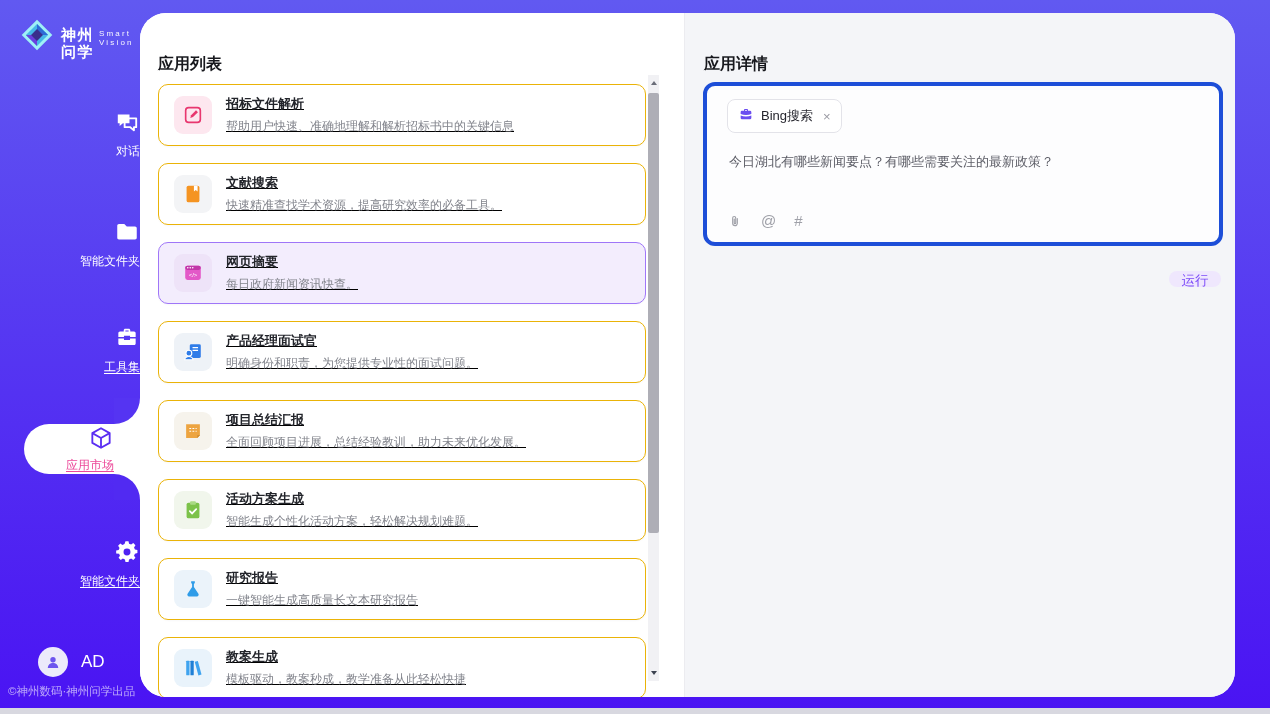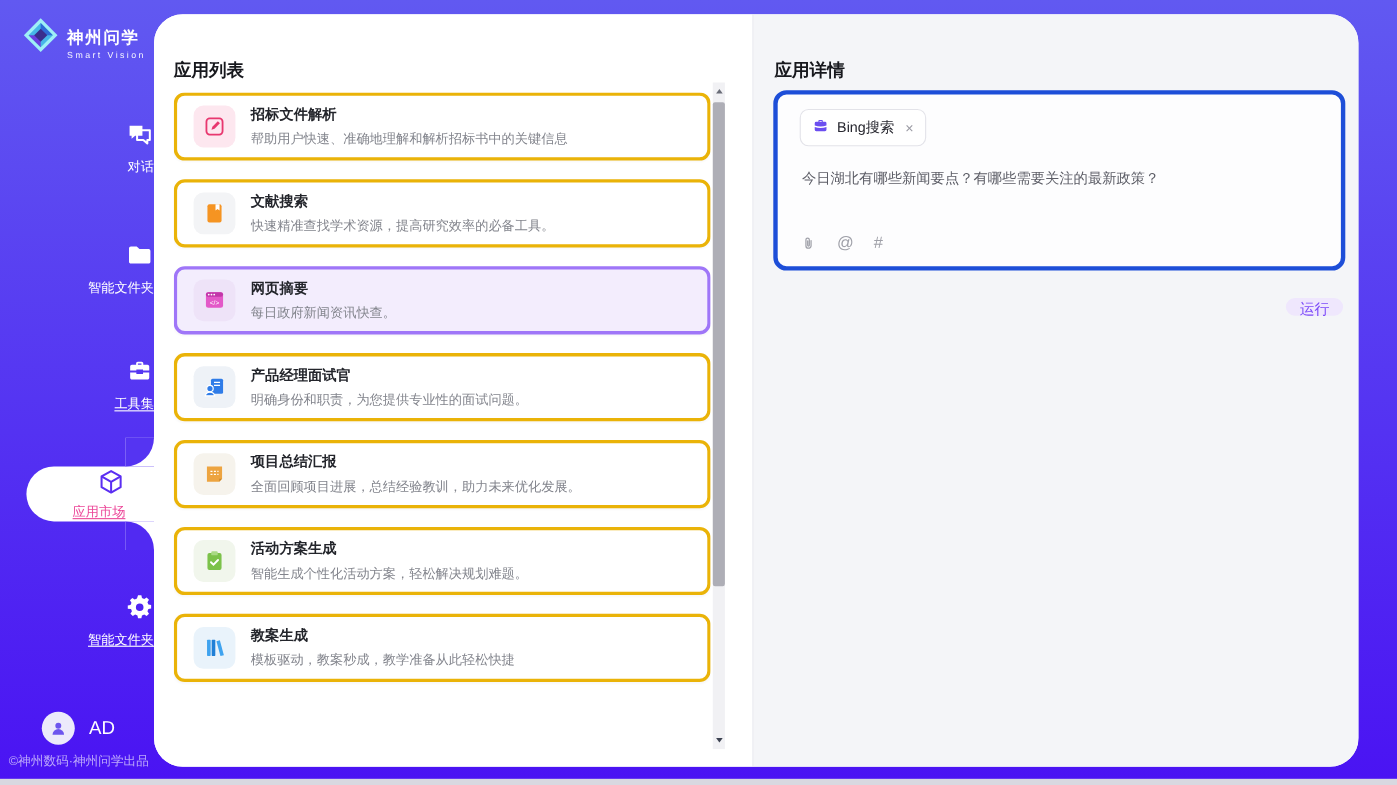--- a/index.html
+++ b/index.html
@@ -5,21 +5,21 @@
   html,body{margin:0;padding:0;}
   body{
     width:1270px;height:714px;position:relative;overflow:hidden;
     background:linear-gradient(180deg,#6159f1 0%,#5432f2 55%,#4a13f3 100%);
     font-family:"Liberation Sans","DejaVu Sans",sans-serif;
     -webkit-font-smoothing:antialiased;
   }
   
   .sidebar{position:absolute;left:0;top:0;width:140px;height:714px;}
   .logo{position:absolute;left:20px;top:14px;display:flex;align-items:center;gap:7px;color:#fff;}
-  .logo-text{display:flex;flex-direction:column;line-height:1.1;margin-top:13px;}
+  .logo-text{display:flex;flex-direction:row;line-height:1.1;margin-top:13px;}
   .brand{font-size:15px;font-weight:700;letter-spacing:1.5px;}
   .tagline{font-size:8px;letter-spacing:2.2px;margin-top:3px;opacity:.95;}
   .nav-item{position:absolute;left:0;width:140px;display:flex;flex-direction:column;align-items:flex-end;gap:8px;color:#fff;cursor:pointer;box-sizing:border-box;}
   .nav-ic{height:27px;display:grid;place-items:center;}
   .nav-label{font-size:12px;}
   .nav-label.u{text-decoration:underline;text-underline-offset:2px;}
   .nav-item.active{left:24px;width:116px;height:50px;border-radius:33px 0 0 33px;background:#fff;justify-content:center;padding-right:26px;color:#ec4899;gap:5px;}
   .notch{position:absolute;right:0;width:26px;height:26px;background:#fff;}
   .notch.top{top:-26px;}
   .notch.bottom{bottom:-26px;}
@@ -30,21 +30,21 @@
   .user-initials{font-size:17px;}
   .copyright{position:absolute;left:8px;top:684px;font-size:11.5px;color:rgba(255,255,255,.62);white-space:nowrap;}
   
   .content{position:absolute;left:140px;top:13px;width:1095px;height:684px;border-radius:26px;overflow:hidden;display:flex;background:#fff;}
   .bottom-strip{position:absolute;left:0;bottom:0;width:1270px;height:6px;background:#d8d8e0;}
   .panel-title{font-size:16px;font-weight:700;color:#17181d;}
   
   .left-panel{width:544px;position:relative;background:#fff;flex:none;}
   .left-panel .panel-title{position:absolute;left:18px;top:28px;}
   .cards{position:absolute;left:18px;top:71px;right:38px;bottom:0;overflow:hidden;}
-  .app-card{display:flex;align-items:center;gap:14px;height:62px;box-sizing:border-box;padding:0 14px 0 15px;margin-bottom:17px;background:#fff;border:3px solid #eab308;border-radius:10px;box-shadow:0 1px 2px rgba(25,25,60,.03);cursor:pointer;}
+  .app-card{display:flex;align-items:center;gap:14px;height:62px;box-sizing:border-box;padding:0 14px 0 15px;margin-bottom:17px;background:#fff;border:1px solid #eab308;border-radius:10px;box-shadow:0 1px 2px rgba(25,25,60,.03);cursor:pointer;text-decoration:underline;}
   .app-card.selected{background:#f3edfd;border-color:#9f76f8;}
   .app-ic{width:38px;height:38px;border-radius:9px;flex:none;display:grid;place-items:center;}
   .app-txt{display:flex;flex-direction:column;min-width:0;}
   .app-title{font-size:13px;font-weight:700;color:#23252b;}
   .app-desc{font-size:12px;color:#82848c;margin-top:5px;white-space:nowrap;overflow:hidden;}
   .bg-bid{background:#fde7ef}.bg-lit{background:#f3f4f6}.bg-web{background:#eee3f8}.bg-pm{background:#eef2f7}
   .bg-proj{background:#f6f3ec}.bg-event{background:#f1f6ec}.bg-research{background:#ebf3fa}.bg-lesson{background:#e9f3fb}
   
   .scrollbar{position:absolute;right:25px;top:62px;width:11px;height:606px;background:#f1f1f4;}
   .sb-btn{position:absolute;left:0;width:11px;height:16px;display:grid;place-items:center;cursor:pointer;}
@@ -232,20 +232,31 @@
               <rect x="8.8" y="2.4" width="6.4" height="4" rx="1.2" fill="#a9da84"></rect>
               <path d="M8.5 13.2l2.5 2.5 4.5-4.7" stroke="#fff" stroke-width="1.9" fill="none" stroke-linecap="round"></path>
             </svg>
           </span>
     <span class="app-txt">
       <span class="app-title">活动方案生成</span>
       <span class="app-desc">智能生成个性化活动方案，轻松解决规划难题。</span>
     </span>
   </div>
         <div class="app-card">
+    <span class="app-ic bg-research">
+            <svg width="22" height="22" viewBox="0 0 24 24">
+              <path d="M10 3.5h4v2l-1 1v3.2l4.9 7.6a1.9 1.9 0 01-1.6 2.9H7.7a1.9 1.9 0 01-1.6-2.9L11 9.7V6.5l-1-1z" fill="#2f9ce8"></path>
+            </svg>
+          </span>
+    <span class="app-txt">
+      <span class="app-title">研究报告</span>
+      <span class="app-desc">一键智能生成高质量长文本研究报告</span>
+    </span>
+  </div>
+        <div class="app-card">
     <span class="app-ic bg-lesson">
             <svg width="22" height="22" viewBox="0 0 24 24">
               <rect x="4.6" y="4" width="3.6" height="16" rx=".7" fill="#3fa3ef"></rect>
               <rect x="9.2" y="4" width="3.6" height="16" rx=".7" fill="#1f7fd6"></rect>
               <path d="M13.9 5.3l3.4-.9 4 14.8-3.4.9z" fill="#3fa3ef"></path>
             </svg>
           </span>
     <span class="app-txt">
       <span class="app-title">教案生成</span>
       <span class="app-desc">模板驱动，教案秒成，教学准备从此轻松快捷</span>

